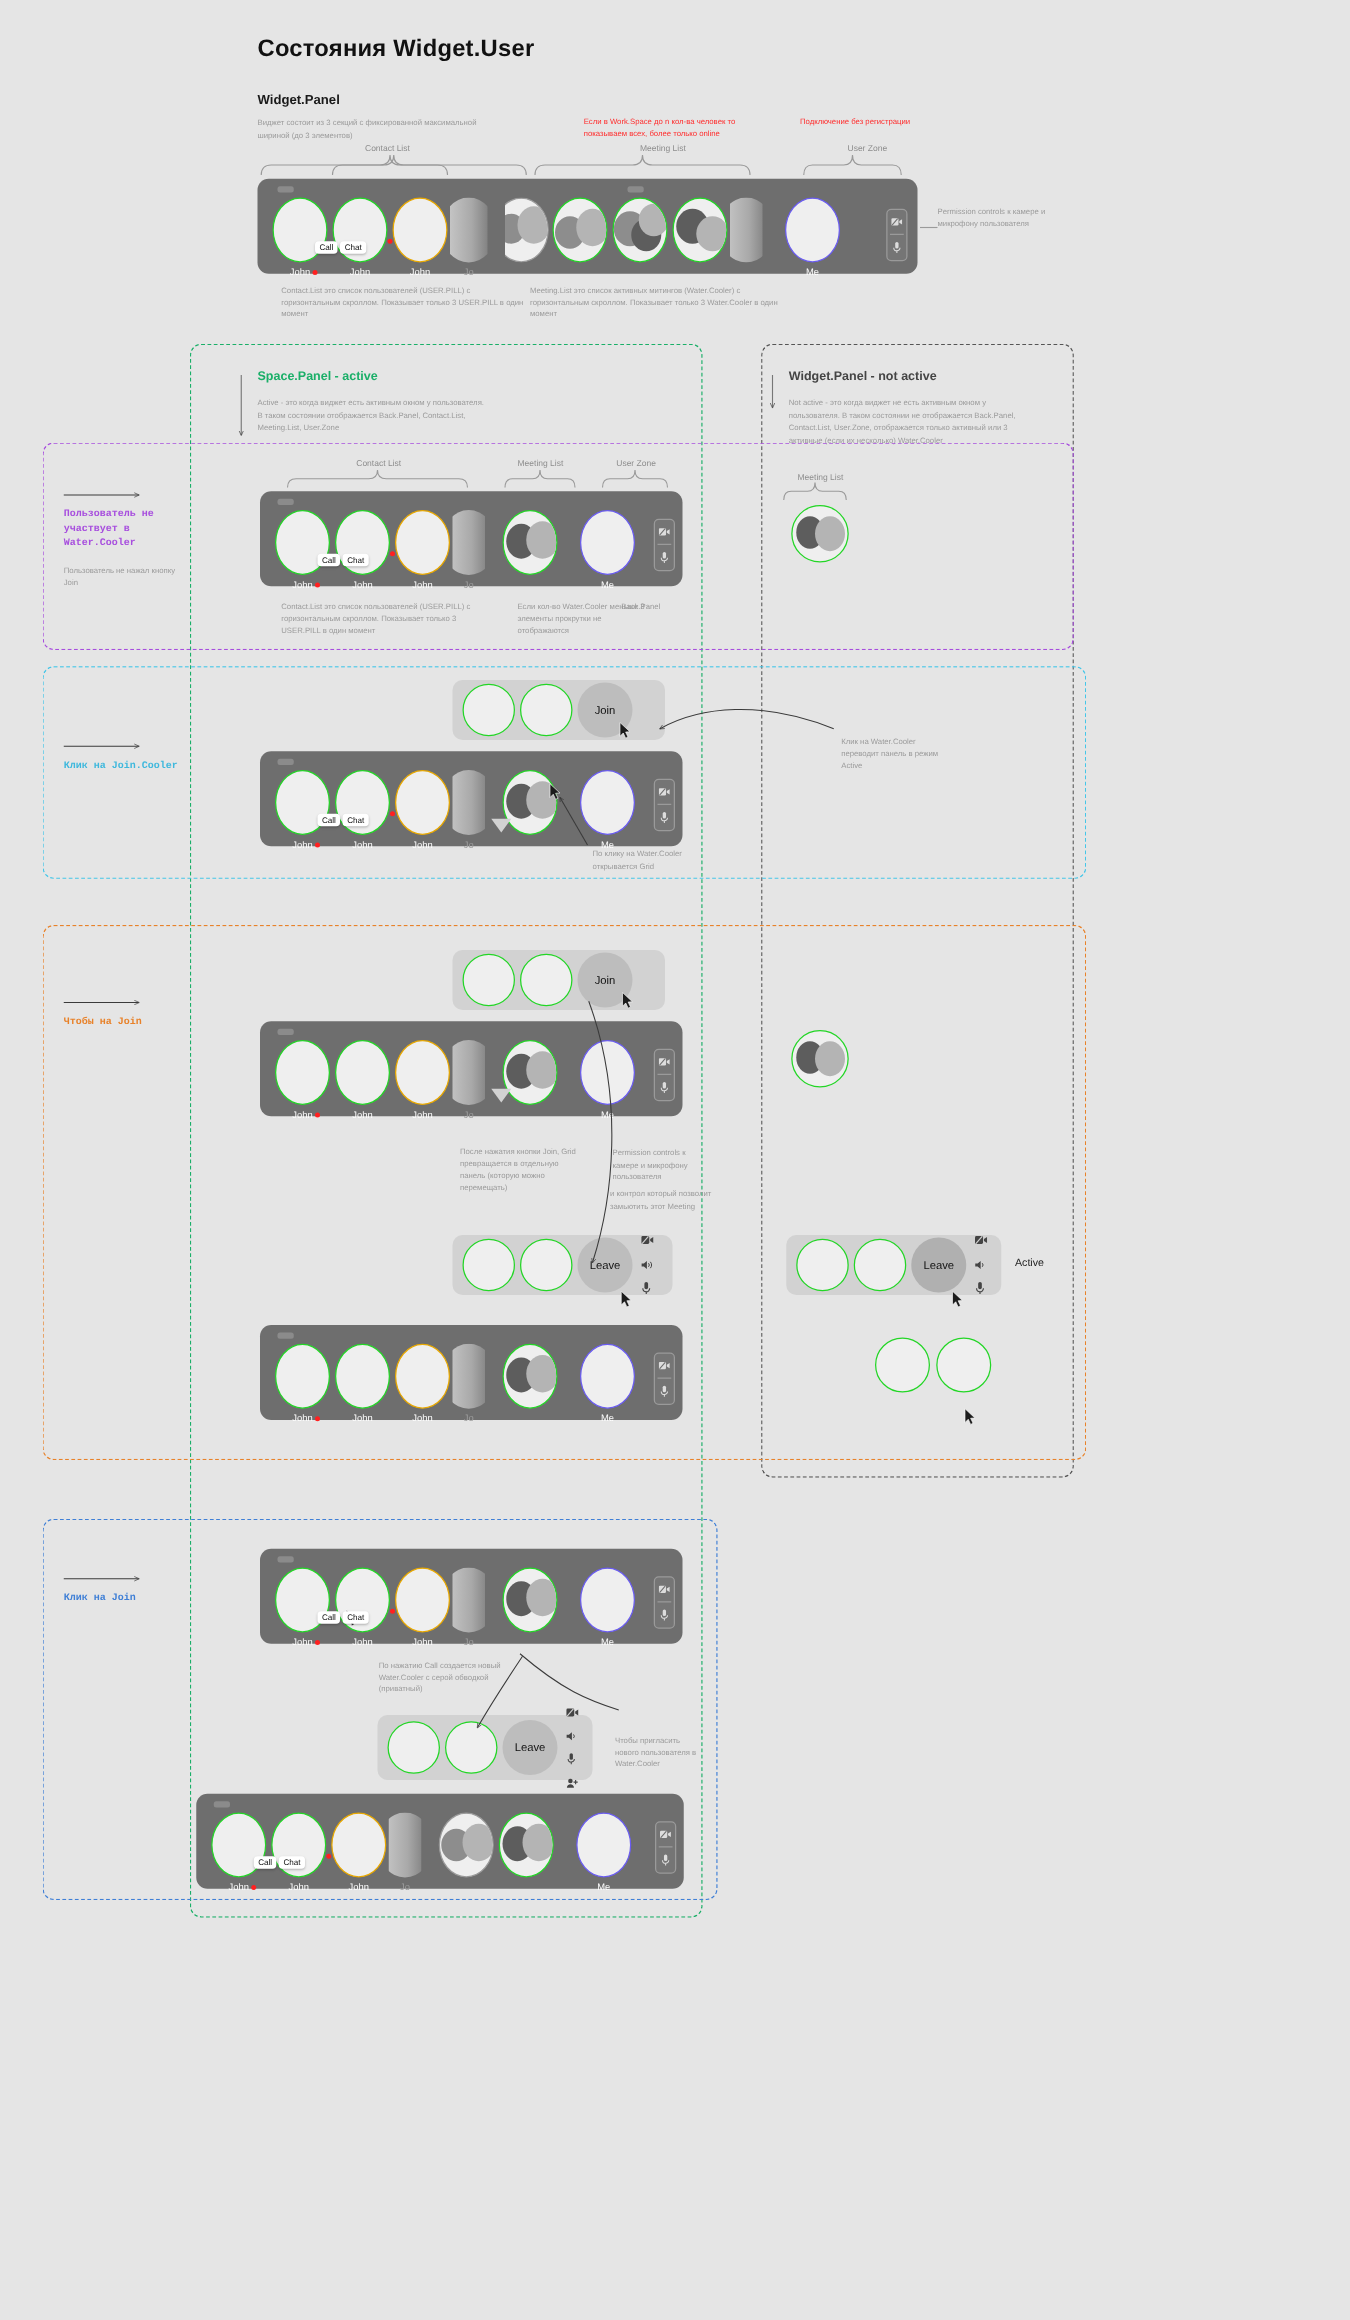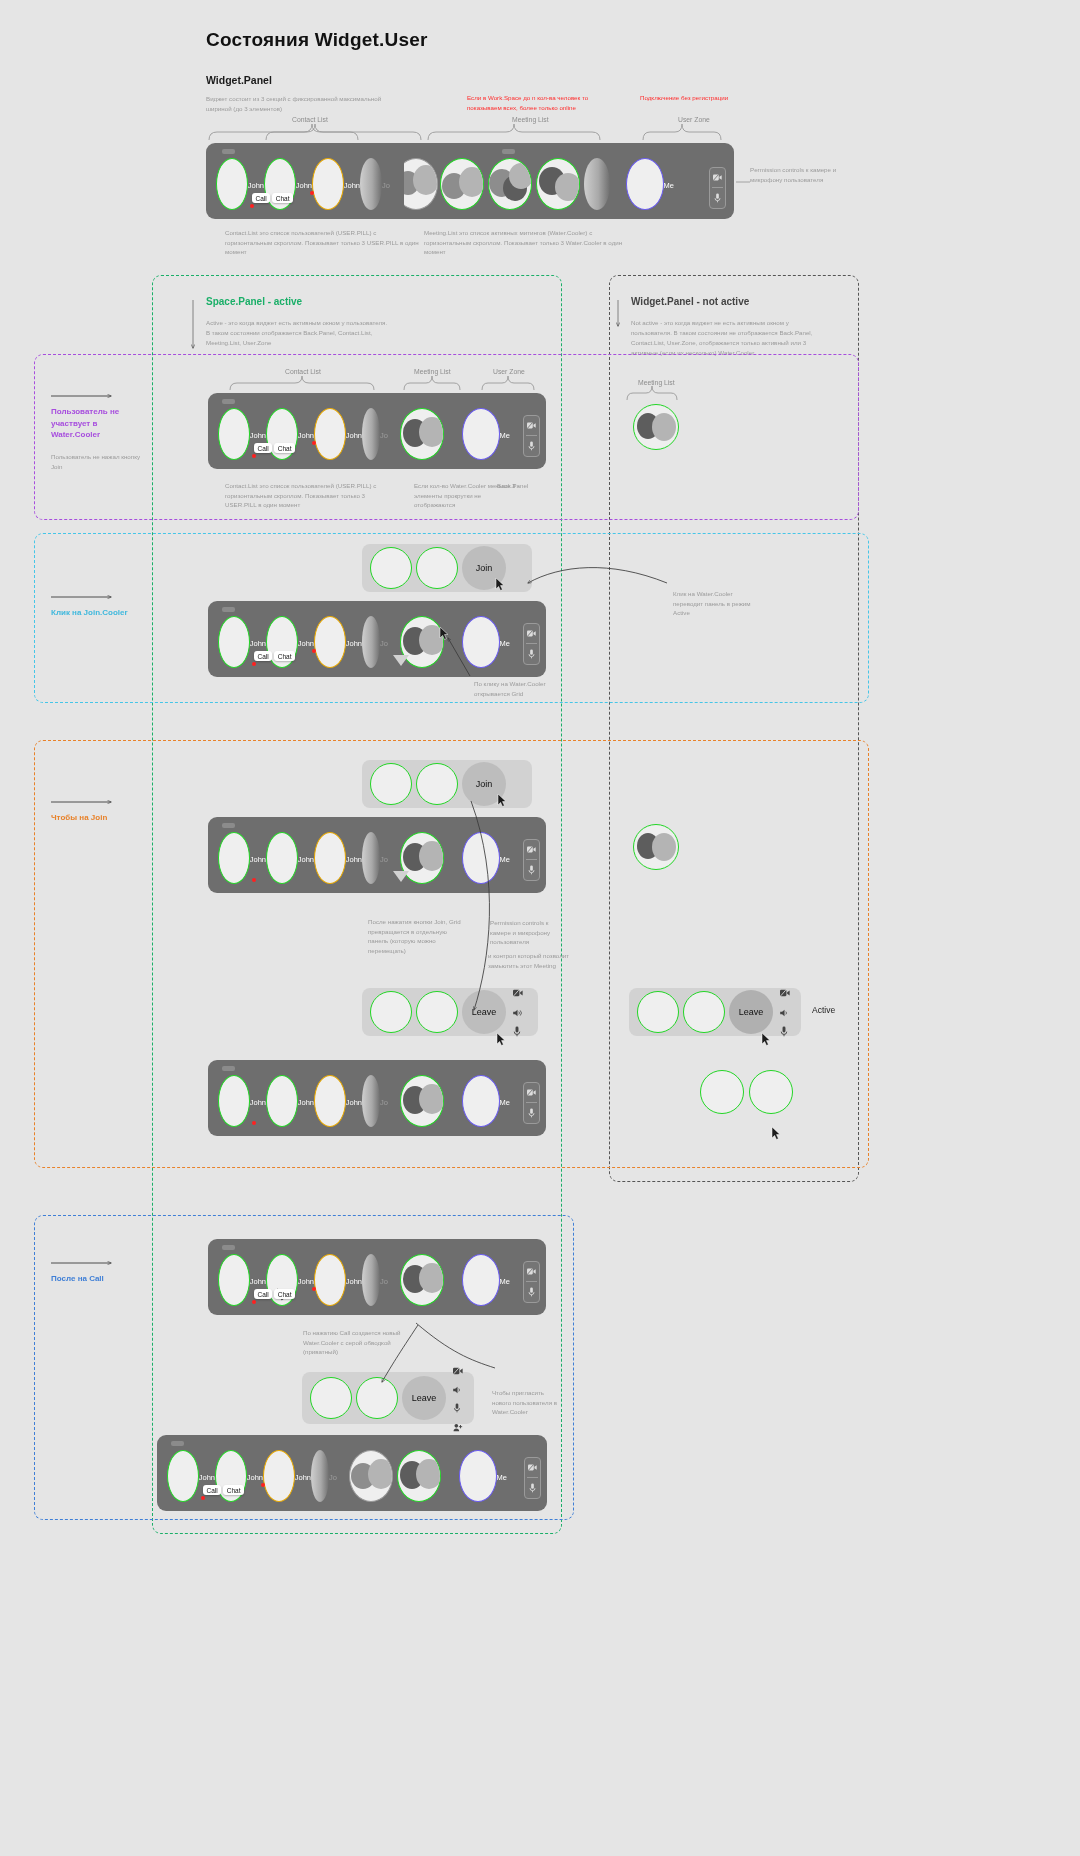--- a/index.html
+++ b/index.html
@@ -15,21 +15,21 @@
   .canvas { position:absolute; inset:0; }
 
   
   .title       { position:absolute; font-size:19px; font-weight:bold; color:#111; letter-spacing:.2px; }
   .h2          { position:absolute; font-size:10.5px; font-weight:bold; color:#1a1a1a; }
   .note        { position:absolute; font-size:6.2px; line-height:1.55; color:#9b9b9b; }
   .note-red    { position:absolute; font-size:6.2px; line-height:1.55; color:#ff2d2d; }
   .brace-label { position:absolute; font-size:6.8px; color:#8d8d8d; }
   .sect-title  { position:absolute; font-size:10px; font-weight:bold; }
   .sect-body   { position:absolute; font-size:6.2px; line-height:1.6; color:#9b9b9b; }
-  .step-label  { position:absolute; font-size:8px; font-weight:bold; }
+  .step-label  { position:absolute; font-size:8px; font-weight:bold;font-family:Liberation Mono, monospace; }
   .step-label.multiline{ line-height:1.45; }
 
   
   .region { position:absolute; border:1.4px dashed #999; border-radius:9px; }
   .region.green  { border-color:#1aaf68; }
   .region.grey   { border-color:#555; }
   .region.purple { border-color:#a74ede; }
   .region.cyan   { border-color:#45c6e8; }
   .region.orange { border-color:#e8822a; }
   .region.blue   { border-color:#3f7fd6; }
@@ -41,21 +41,21 @@
     border-radius:9px;
     display:flex; align-items:flex-start;
     padding:9px 10px 0 10px;
   }
   .panel .grip {
     position:absolute; top:6px; width:13px; height:5px;
     background:#8b8b8b; border-radius:2px;
   }
   .pill {
     position:relative; width:48px; flex:0 0 48px;
-    display:flex; flex-direction:row; align-items:center;
+    display:flex; flex-direction:column; align-items:center;
     margin-top:6px;
   }
   .av {
     width:44px; height:52px; border-radius:50%;
     background:#efefef; border:1.7px solid #7d7d7d;
     position:relative; overflow:hidden;
   }
   .av.green  { border-color:#23d626; }
   .av.orange { border-color:#e8a800; }
   .av.blue   { border-color:#6a5cf0; }
@@ -571,21 +571,21 @@
     </div>
   </div>
 
   <div style="position:absolute; left:700px; top:1070px; display:flex; gap:5px;">
     <div class="av green" style="width:44px; height:44px;"></div>
     <div class="av green" style="width:44px; height:44px;"></div>
   </div>
 
   <div class="region blue" style="left:34px; top:1215px; width:540px; height:305px;"></div>
 
-  <div class="step-label" style="left:51px; top:1274px; color:#3f7fd6;">После на Call</div>
+  <div class="step-label" style="left:51px; top:1274px; color:#3f7fd6;">Клик на Join</div>
 
   <div class="panel" style="left:208px; top:1239px; width:338px; height:76px;">
     <div class="grip" style="left:14px;"></div>
     <div class="pill">
       <div class="av green"></div>
       <div class="nm">John</div>
       <span class="dot-red" style="right:10px; bottom:2px;"></span>
     </div>
     <div class="pill">
       <div class="av green"></div>

